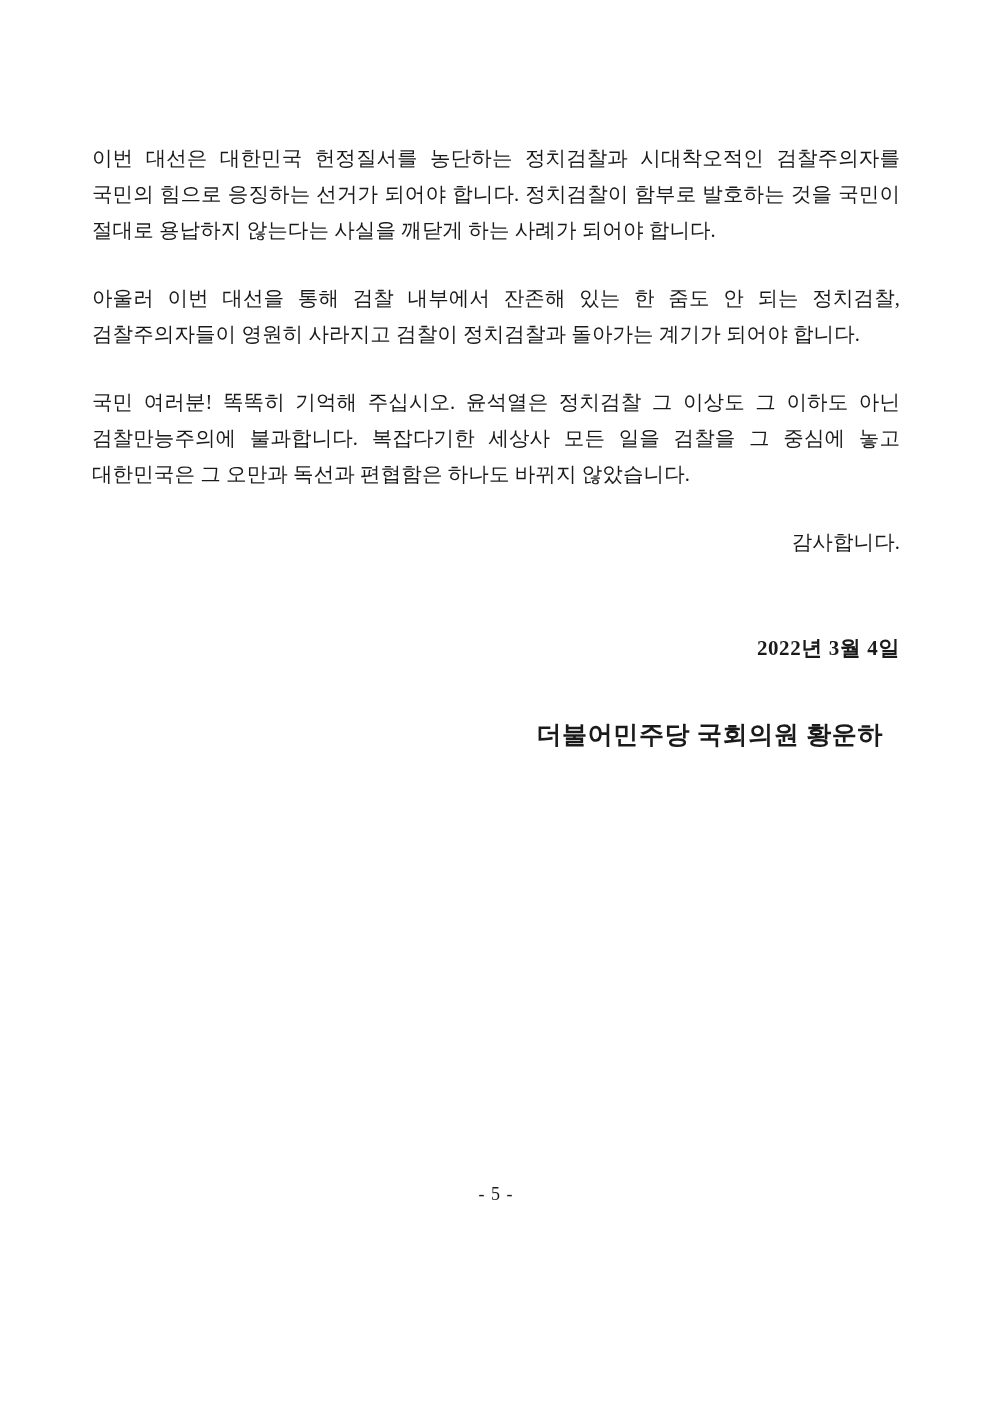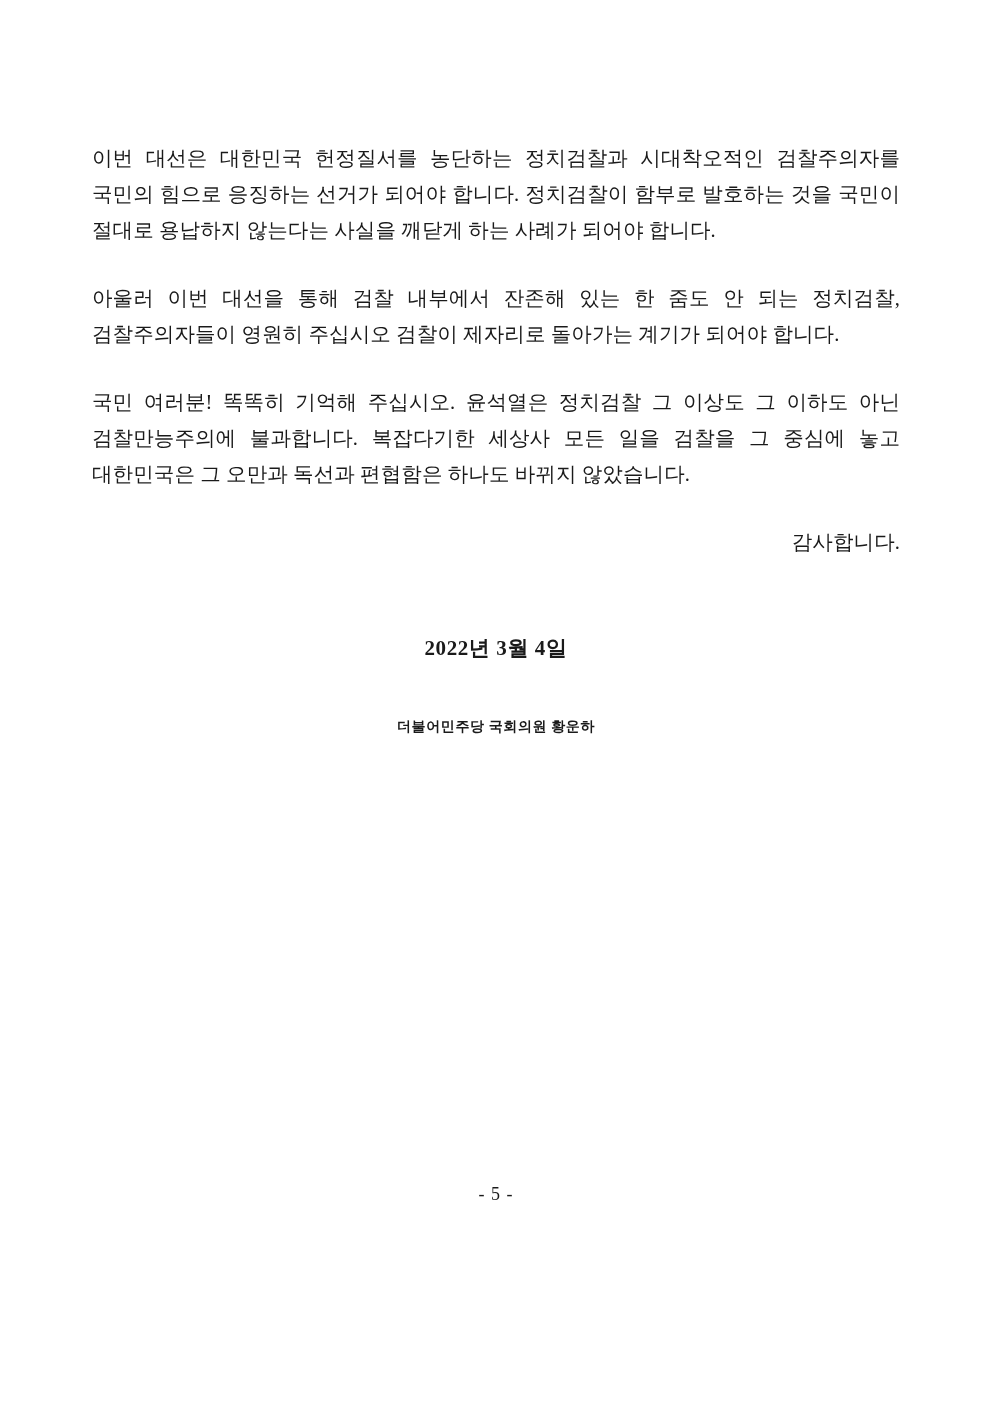--- a/index.html
+++ b/index.html
@@ -34,51 +34,51 @@
   }
   .body-text:last-of-type {
     text-align: right;
   }
   .para-closing {
     text-align: left;
     margin-bottom: 0;
   }
   .signature-block {
     margin-top: 74px;
-    text-align: center;
+    text-align: right;
   }
   .sig-date {
     font-size: 21px;
     font-weight: bold;
     letter-spacing: 0.6px;
     margin: 0 0 56px 0;
   }
   .sig-name {
-    font-size: 14px;
+    font-size: 25px;
     font-weight: bold;
     letter-spacing: 0.6px;
-    margin: 4px;
+    margin: 17px;
   }
   .page-number {
     position: absolute;
     left: 0;
     right: 0;
     bottom: 42px;
     text-align: center;
     font-size: 18px;
     letter-spacing: 1px;
   }
 </style>
 </head>
 <body>
 
 <div class="page">
 
   <p class="body-text">이번 대선은 대한민국 헌정질서를 농단하는 정치검찰과 시대착오적인 검찰주의자를 국민의 힘으로 응징하는 선거가 되어야 합니다. 정치검찰이 함부로 발호하는 것을 국민이 절대로 용납하지 않는다는 사실을 깨닫게 하는 사례가 되어야 합니다.</p>
-  <p class="body-text">아울러 이번 대선을 통해 검찰 내부에서 잔존해 있는 한 줌도 안 되는 정치검찰, 검찰주의자들이 영원히 주십시오 검찰이 제자리로 돌아가는 계기가 되어야 합니다.</p>
+  <p class="body-text">아울러 이번 대선을 통해 검찰 내부에서 잔존해 있는 한 줌도 안 되는 정치검찰, 검찰주의자들이 영원히 사라지고 검찰이 정치검찰과 돌아가는 계기가 되어야 합니다.</p>
   <p class="body-text">국민 여러분! 똑똑히 기억해 주십시오. 윤석열은 정치검찰 그 이상도 그 이하도 아닌 검찰만능주의에 불과합니다. 복잡다기한 세상사 모든 일을 검찰을 그 중심에 놓고 대한민국은 그 오만과 독선과 편협함은 하나도 바뀌지 않았습니다.</p>
   <p class="body-text para-closing">감사합니다.</p>
 
   <div class="signature-block">
     <p class="sig-date">2022년 3월 4일</p>
     <p class="sig-name">더불어민주당 국회의원 황운하</p>
   </div>
 
   <div class="page-number">- 5 -</div>
 

